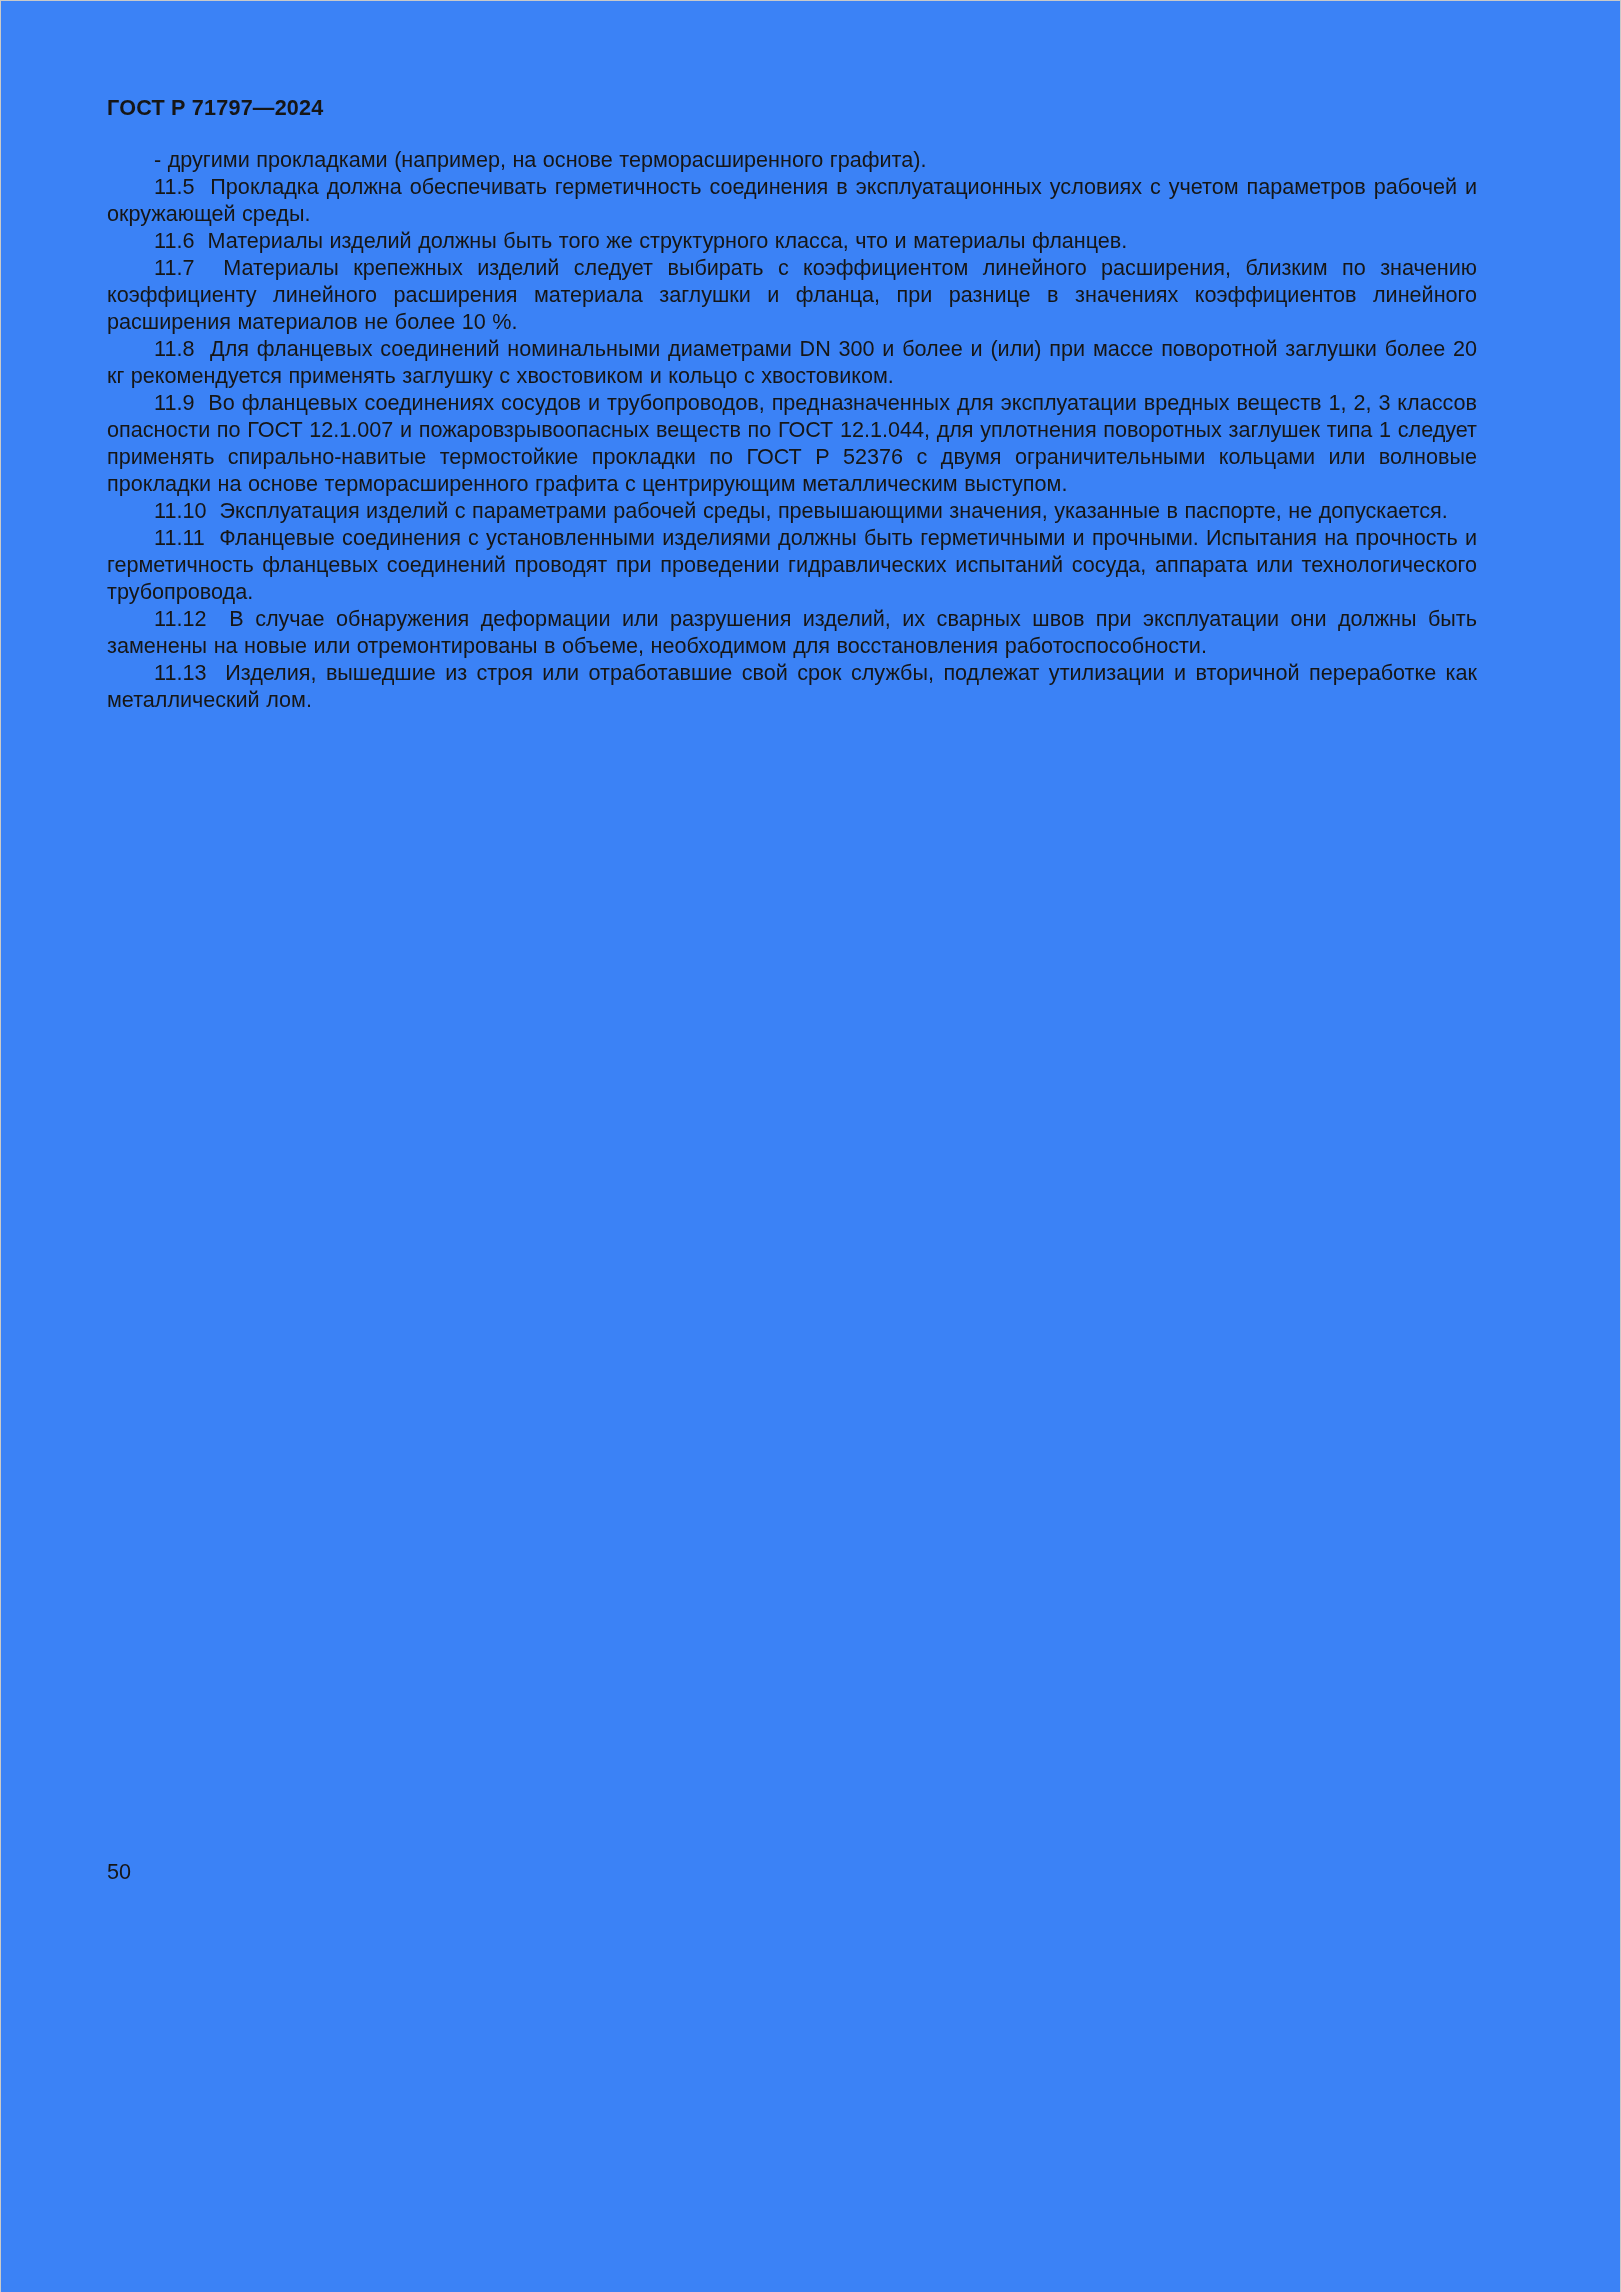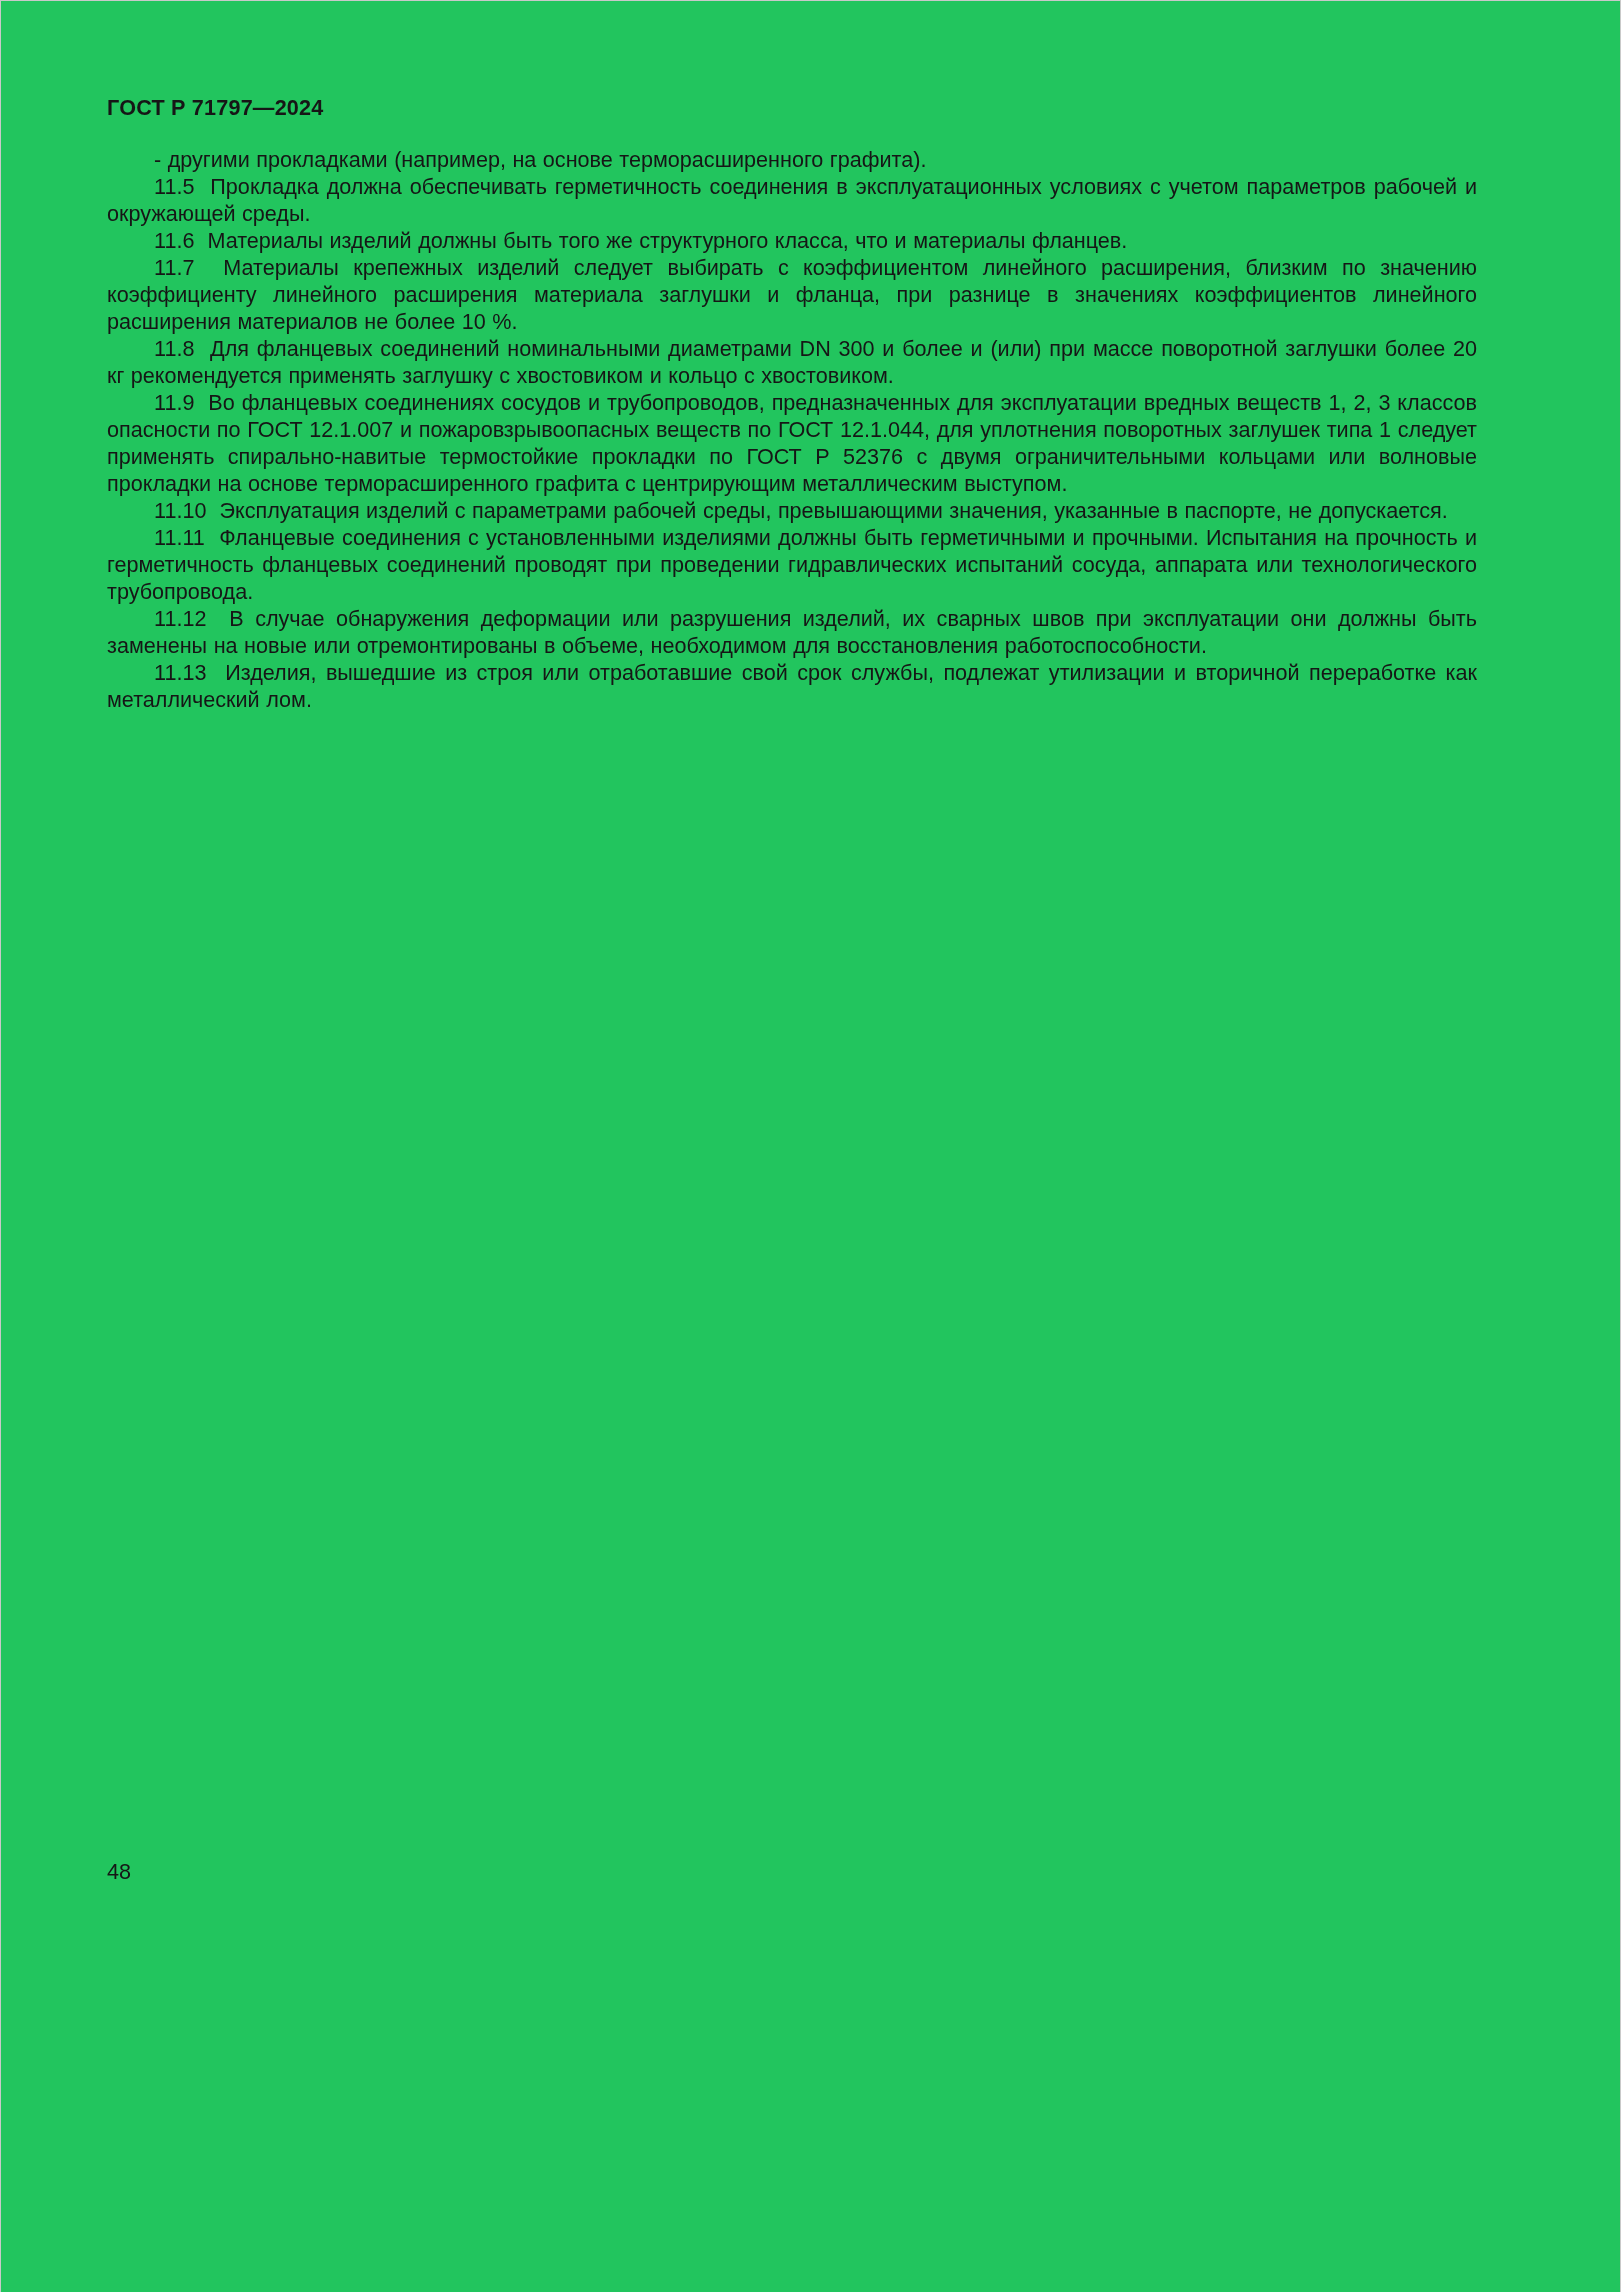--- a/index.html
+++ b/index.html
@@ -4,21 +4,21 @@
 <style>
   html, body {
     margin: 0;
     padding: 0;
     background: #ffffff;
   }
   .page {
     position: relative;
     width: 1621px;
     height: 2293px;
-    background: #22c55e;
+    background: #3b82f6;
     box-sizing: border-box;
     border: 1px solid #c9c9c9;
     font-family: "Liberation Sans", sans-serif;
     color: #161616;
     overflow: hidden;
   }
   .doc-header {
     position: absolute;
     left: 106px;
     top: 94px;
@@ -64,17 +64,17 @@
     <p class="para">11.7&nbsp;&nbsp;Материалы крепежных изделий следует выбирать с коэффициентом линейного расширения, близким по значению коэффициенту линейного расширения материала заглушки и фланца, при разнице в значениях коэффициентов линейного расширения материалов не более 10 %.</p>
     <p class="para">11.8&nbsp;&nbsp;Для фланцевых соединений номинальными диаметрами DN 300 и более и (или) при массе поворотной заглушки более 20 кг рекомендуется применять заглушку с хвостовиком и кольцо с хвостовиком.</p>
     <p class="para">11.9&nbsp;&nbsp;Во фланцевых соединениях сосудов и трубопроводов, предназначенных для эксплуатации вредных веществ 1, 2, 3 классов опасности по ГОСТ 12.1.007 и пожаровзрывоопасных веществ по ГОСТ 12.1.044, для уплотнения поворотных заглушек типа 1 следует применять спирально-навитые термостойкие прокладки по ГОСТ Р 52376 с двумя ограничительными кольцами или волновые прокладки на основе терморасширенного графита с центрирующим металлическим выступом.</p>
     <p class="para">11.10&nbsp;&nbsp;Эксплуатация изделий с параметрами рабочей среды, превышающими значения, указанные в паспорте, не допускается.</p>
     <p class="para">11.11&nbsp;&nbsp;Фланцевые соединения с установленными изделиями должны быть герметичными и прочными. Испытания на прочность и герметичность фланцевых соединений проводят при проведении гидравлических испытаний сосуда, аппарата или технологического трубопровода.</p>
     <p class="para">11.12&nbsp;&nbsp;В случае обнаружения деформации или разрушения изделий, их сварных швов при эксплуатации они должны быть заменены на новые или отремонтированы в объеме, необходимом для восстановления работоспособности.</p>
     <p class="para">11.13&nbsp;&nbsp;Изделия, вышедшие из строя или отработавшие свой срок службы, подлежат утилизации и вторичной переработке как металлический лом.</p>
   </div>
 
   <div class="doc-footer">
-    <span>48</span>
+    <span>50</span>
   </div>
 
 </div>
 
 
 </body></html>

